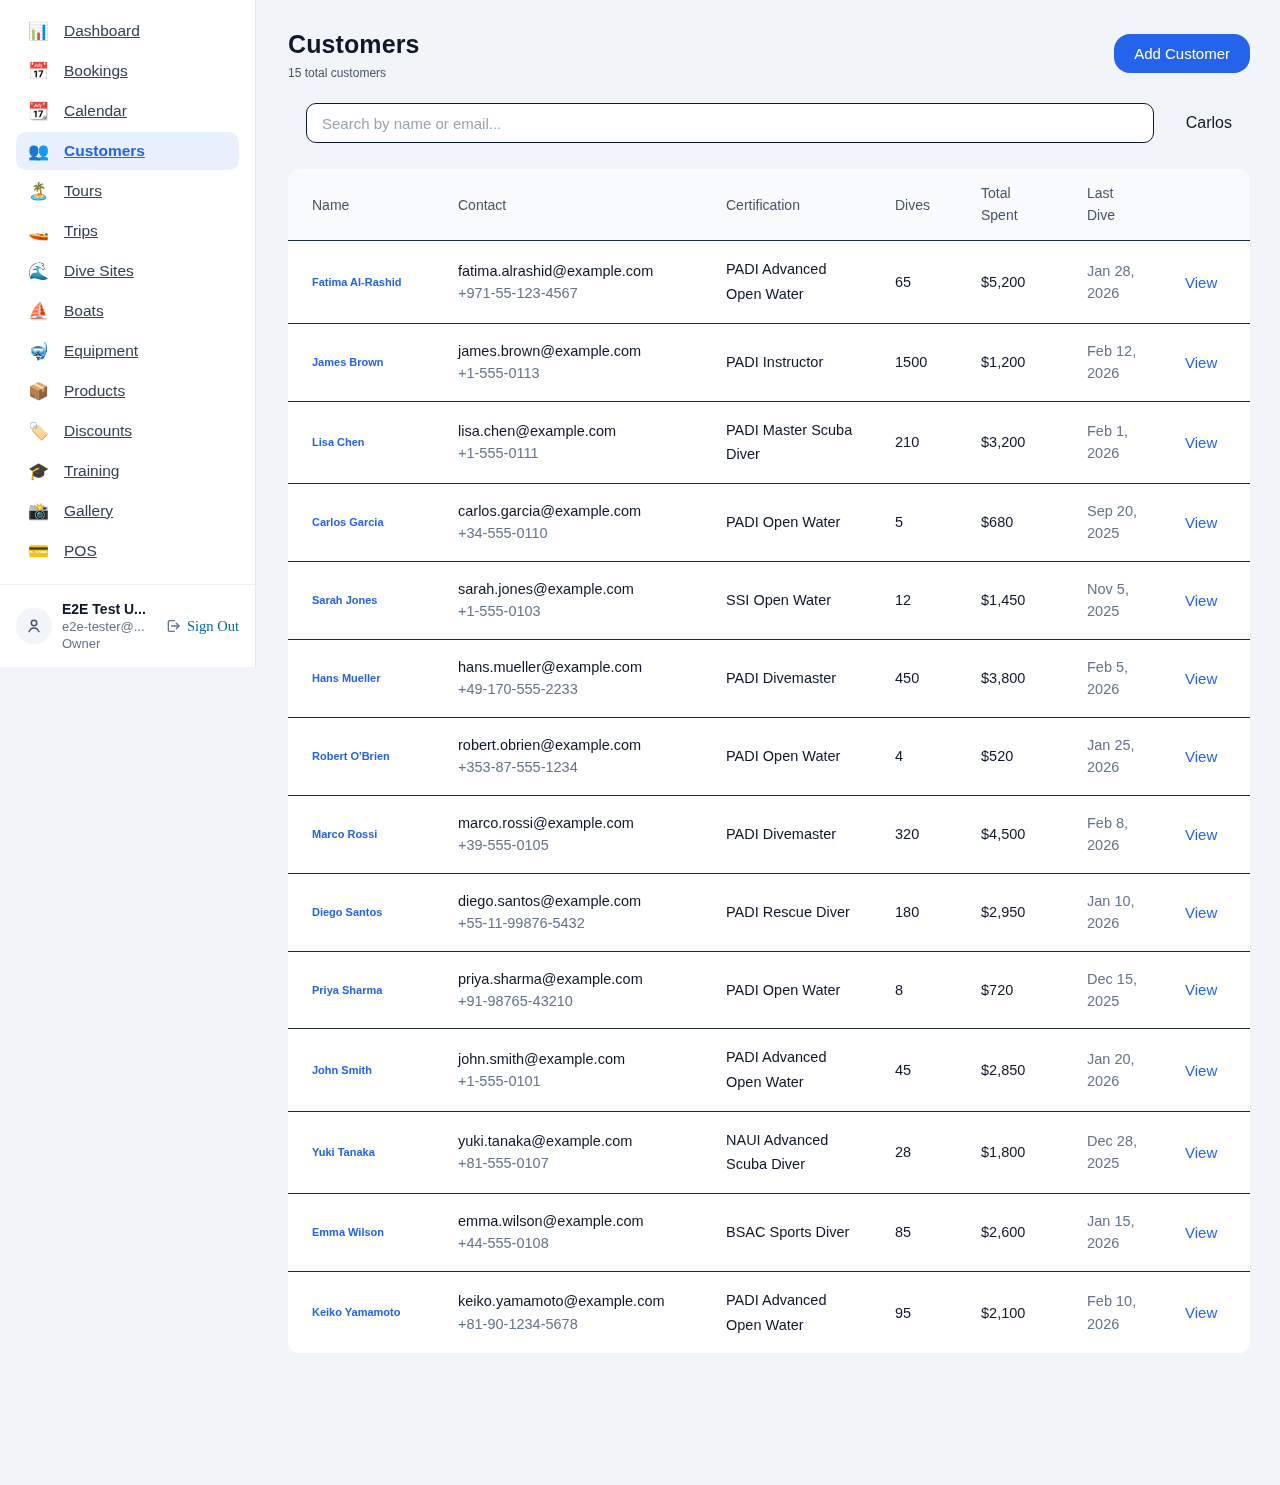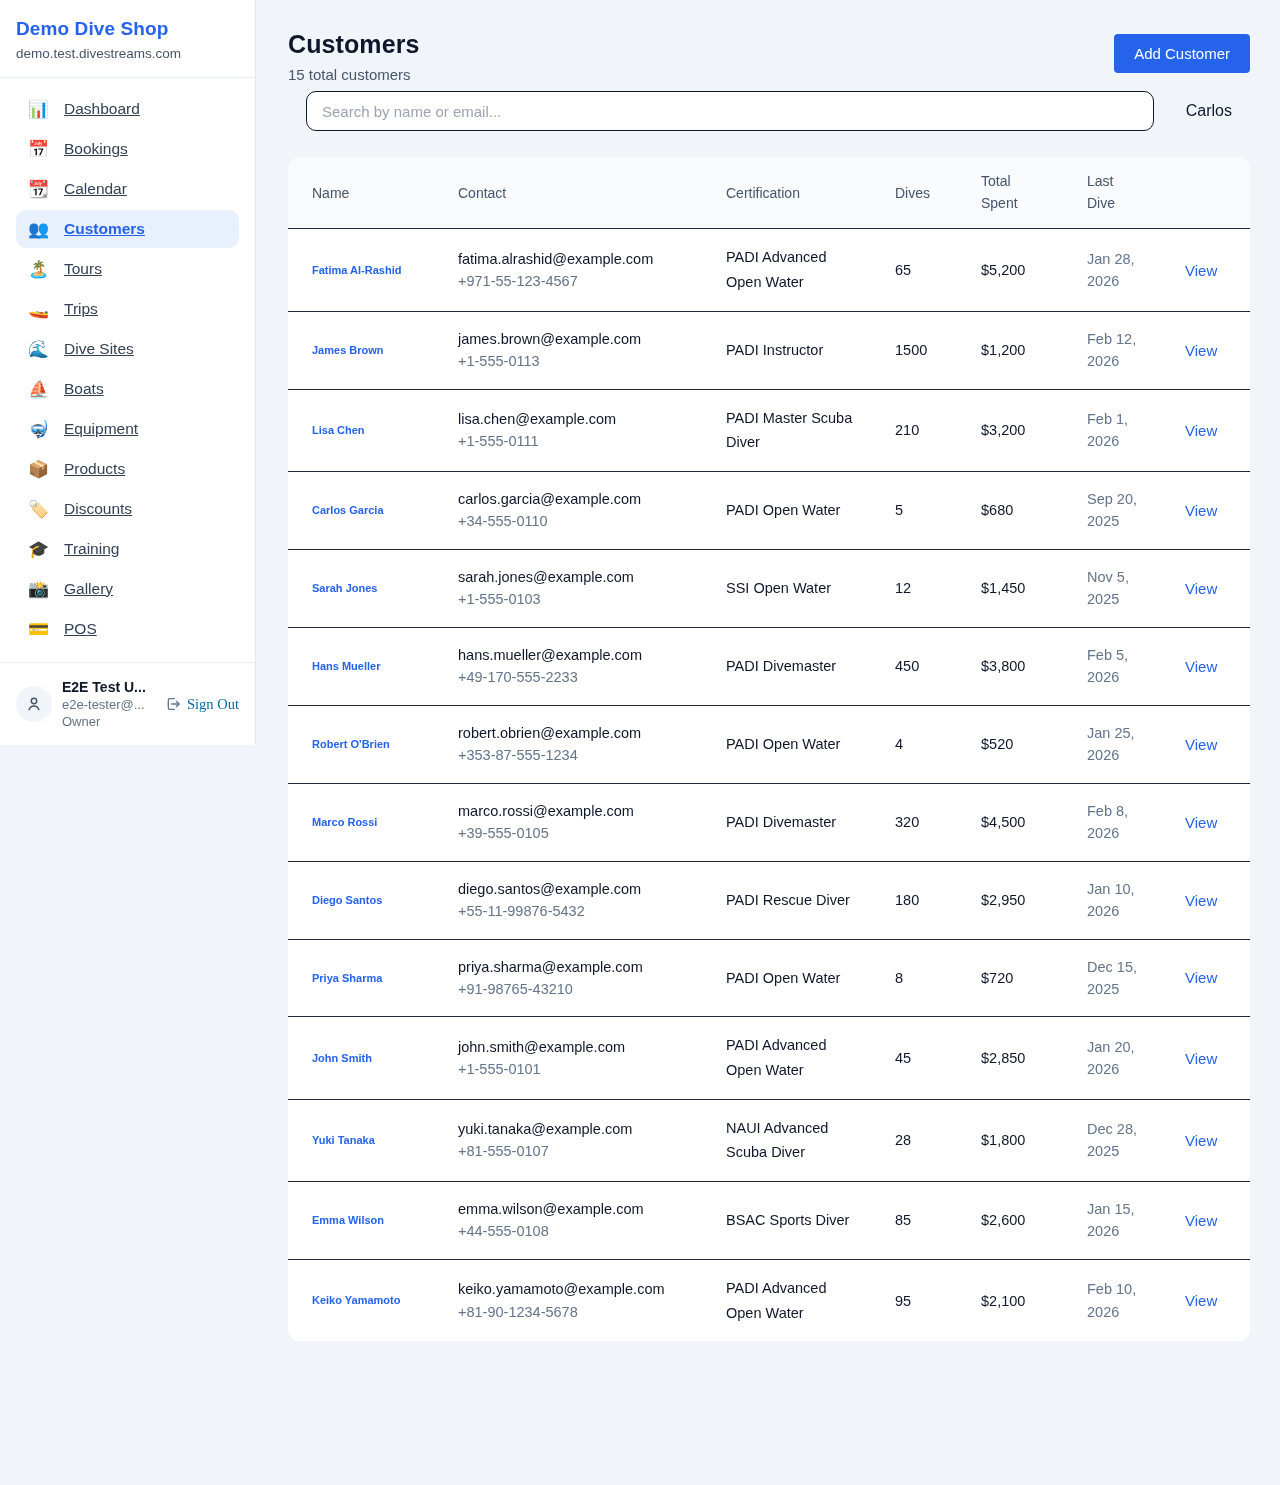--- a/index.html
+++ b/index.html
@@ -45,28 +45,28 @@
   .signout {
     display:flex; align-items:center; gap:6px; color:#0369a1; font-size:14.5px;
     background:none; border:none; cursor:pointer; white-space:nowrap;
     font-family:Liberation Serif, serif;
   }
 
   
   .main { flex:1; padding:30px 30px 26px 32px; min-width:0; }
   .page-header { display:flex; justify-content:space-between; align-items:flex-start; }
   .page-title { font-size:25px; font-weight:700; color:#0f172a; letter-spacing:.1px; }
-  .page-subtitle { font-size:15px; color:#475569; margin-top:7px; }
+  .page-subtitle { font-size:12px; color:#475569; margin-top:7px; }
   .btn-primary {
     background:#2563eb; color:#fff; font-size:15px; font-weight:500;
-    border:none; border-radius:4px; padding:11px 20px; cursor:pointer; margin-top:4px;
+    border:none; border-radius:16px; padding:11px 20px; cursor:pointer; margin-top:4px;
     font-family:"Liberation Sans", sans-serif;
   }
 
-  .search-row { display:flex; align-items:center; margin-top:8px;padding-left:18px; }
+  .search-row { display:flex; align-items:center; margin-top:23px;padding-left:18px; }
   .search-input {
     flex:1; height:40px; border:1.5px solid #0f172a; border-radius:10px;
     padding:0 15px; font-size:15px; color:#0f172a; background:#fff; outline:none;
     font-family:"Liberation Sans", sans-serif;
   }
   .search-input::placeholder { color:#9ca3af; }
   .search-btn {
     background:none; border:none; font-size:16px; color:#0f172a; cursor:pointer;
     margin-left:14px; padding:8px 18px; font-family:"Liberation Sans", sans-serif;
   }
@@ -105,24 +105,20 @@
   .num   { color:#0f172a; }
   .last-dive { color:#64748b; max-width:66px; line-height:1.55; }
   .view-link { color:#2563eb; font-size:15px; font-weight:500; text-decoration:none; cursor:pointer; }
 </style>
 </head>
 <body>
 
 <div class="app">
 
   <aside class="sidebar">
-    <div class="sidebar-header">
-      <div class="shop-name">Demo Dive Shop</div>
-      <div class="shop-domain">demo.test.divestreams.com</div>
-    </div>
 
     <nav class="nav">
 
         <a class="nav-item">
           <span class="nav-icon">📊</span>
           <span class="nav-label">Dashboard</span>
         </a>
 
         <a class="nav-item">
           <span class="nav-icon">📅</span>

